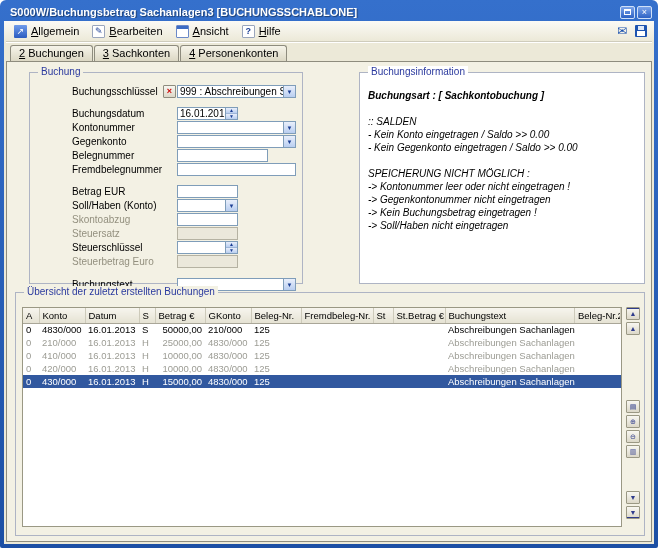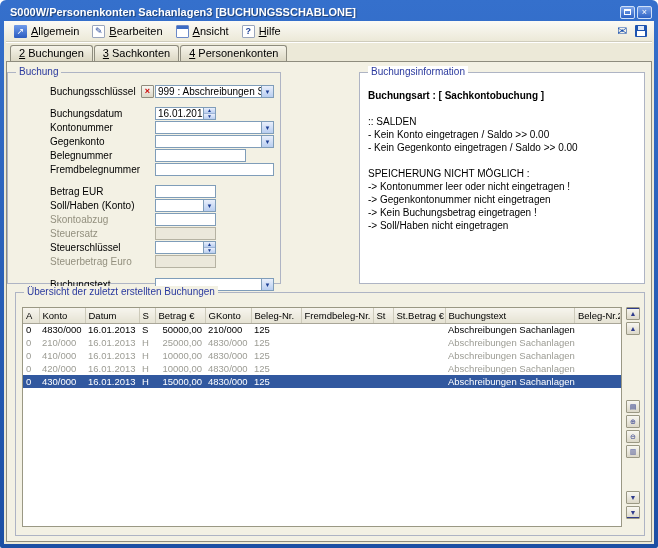--- a/index.html
+++ b/index.html
@@ -46,21 +46,21 @@
   .tab.active{background:#f3f1e4;padding-top:2px;top:1px;z-index:4;}
 
   .tabpage{position:absolute;left:2px;right:2px;top:40px;bottom:2px;background:#f3f1e4;
     border:1px solid #8e8c7e;z-index:2;}
 
   .group{position:absolute;border:1px solid #aeb4c4;}
   .group-caption{position:absolute;top:-7px;left:8px;padding:0 3px;font-size:10px;color:#2b3a9e;white-space:nowrap;}
   .bg-beige{background:#f3f1e4;}
   .bg-white{background:#ffffff;}
 
-  #group-buchung{left:0;top:10px;width:274px;height:212px;background:#f3f1e4;}
+  #group-buchung{left:22px;top:10px;width:274px;height:212px;background:#f3f1e4;}
   #group-info{left:352px;top:10px;width:286px;height:212px;background:#fff;}
   #group-uebersicht{left:8px;top:230px;width:630px;height:244px;background:#f3f1e4;}
 
   .fields-host{position:absolute;left:0;right:0;top:10px;padding:2px 6px 0 10px;}
   .frow{display:flex;align-items:center;height:13px;margin-bottom:1px;padding-left:32px;}
   .flabel{width:91px;font-size:10px;color:#000;white-space:nowrap;overflow:hidden;flex:0 0 91px;}
   .flabel.muted{color:#93907f;}
   .clear-slot{width:14px;flex:0 0 14px;display:flex;align-items:center;}
   .clear-btn{width:13px;height:13px;padding:0;border:1px solid #8e8c7e;border-radius:1px;
     background:linear-gradient(#f8f7f1,#dcd8c8);color:#c00;font-weight:bold;font-size:9px;line-height:9px;
@@ -71,21 +71,21 @@
   .field.disabled{background:#ebe8db;border:1px solid #b5b2a2;}
   .dd-btn{width:12px;height:100%;margin-left:auto;border-left:1px solid #7f9db9;
     background:linear-gradient(#e9effb,#b9cef0);display:flex;align-items:center;justify-content:center;
     color:#1c3f94;font-size:6px;line-height:6px;flex:0 0 12px;cursor:default;}
   .spin-col{display:flex;flex-direction:column;width:12px;height:100%;margin-left:auto;
     border-left:1px solid #7f9db9;flex:0 0 12px;}
   .spin-btn{flex:1;font-size:5px;line-height:5px;display:flex;align-items:center;justify-content:center;
     background:linear-gradient(#e9effb,#b9cef0);border:0;color:#1c3f94;padding:0;cursor:default;}
   .spin-btn + .spin-btn{border-top:1px solid #9fb6d8;}
 
-  .info-host{position:absolute;left:0;right:0;top:12px;padding:4px 8px;}
+  .info-host{position:absolute;left:0;right:0;top:12px;padding:4px 8px;font-style:italic;}
   .info-line{font-size:10px;line-height:13px;min-height:13px;color:#000;white-space:nowrap;overflow:hidden;}
   .info-line.bold{font-weight:bold;}
 
   .table-viewport{position:absolute;left:6px;right:22px;top:14px;bottom:8px;background:#fff;
     border:1px solid #9a9884;overflow:hidden;}
   table.grid{border-collapse:collapse;width:100%;table-layout:fixed;font-size:9.5px;}
   table.grid th{font-weight:normal;text-align:left;height:15px;padding:0 3px;
     background:linear-gradient(#f7f5ee,#e5e2d3);border-right:1px solid #cdcaba;border-bottom:1px solid #a9a698;
     white-space:nowrap;overflow:hidden;}
   table.grid td{height:13px;padding:0 3px;white-space:nowrap;overflow:hidden;}
@@ -104,21 +104,21 @@
     display:flex;align-items:center;justify-content:center;cursor:default;}
   .side-btn.bar-top{box-shadow:inset 0 2px 0 -1px #2f3c8c;}
   .side-btn.bar-bottom{box-shadow:inset 0 -2px 0 -1px #2f3c8c;}
 </style>
 </head>
 <body>
 
 <div class="frame">
 
   <div class="titlebar">
-    <span class="title-text">S000W/Personenkonten Sachanlagen3 [BUCHUNGSSCHABLONE]</span>
+    <span class="title-text">S000W/Buchungsbetrag Sachanlagen3 [BUCHUNGSSCHABLONE]</span>
     <button class="tb-btn">
       <span class="restore-glyph"></span>
     </button>
     <button class="tb-btn">
       <span>×</span>
     </button>
   </div>
 
   <div class="client">
 

